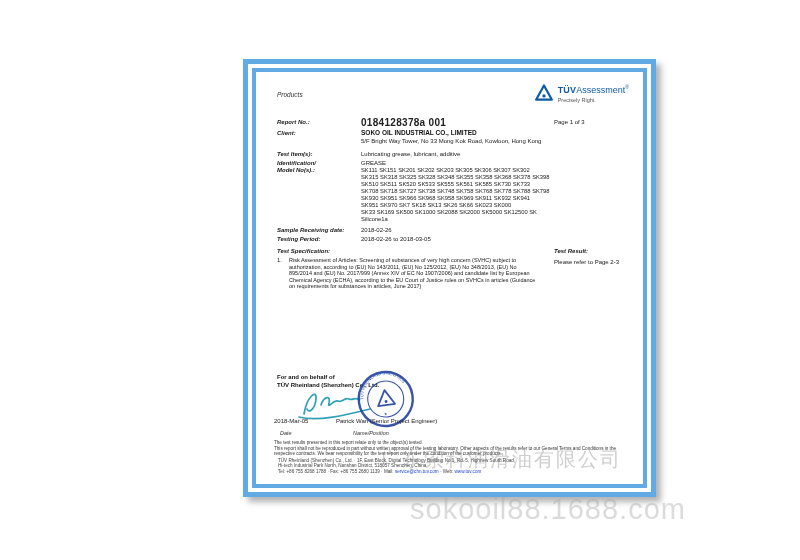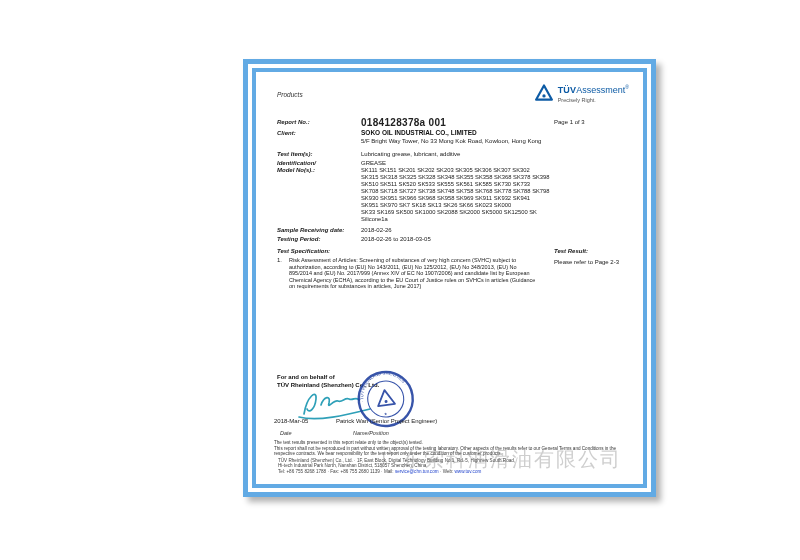--- a/index.html
+++ b/index.html
@@ -154,14 +154,15 @@
       </div>
 
       <div class="abs contact" style="left:22px; top:397px;">
         <span>Tel: +86 755 8268 1788</span><span> · </span><span>Fax: +86 755 2680 1139</span><span> · Mail: </span><a href="#" class="link">service@chn.tuv.com</a><span> · Web: </span><a href="#" class="link">www.tuv.com</a>
       </div>
 
     </div>
   </div>
 
   <div class="wm1">广东索科润滑油有限公司</div>
+  <div class="wm2">sokooil88.1688.com</div>
 
 </div>
 
 </body></html>

